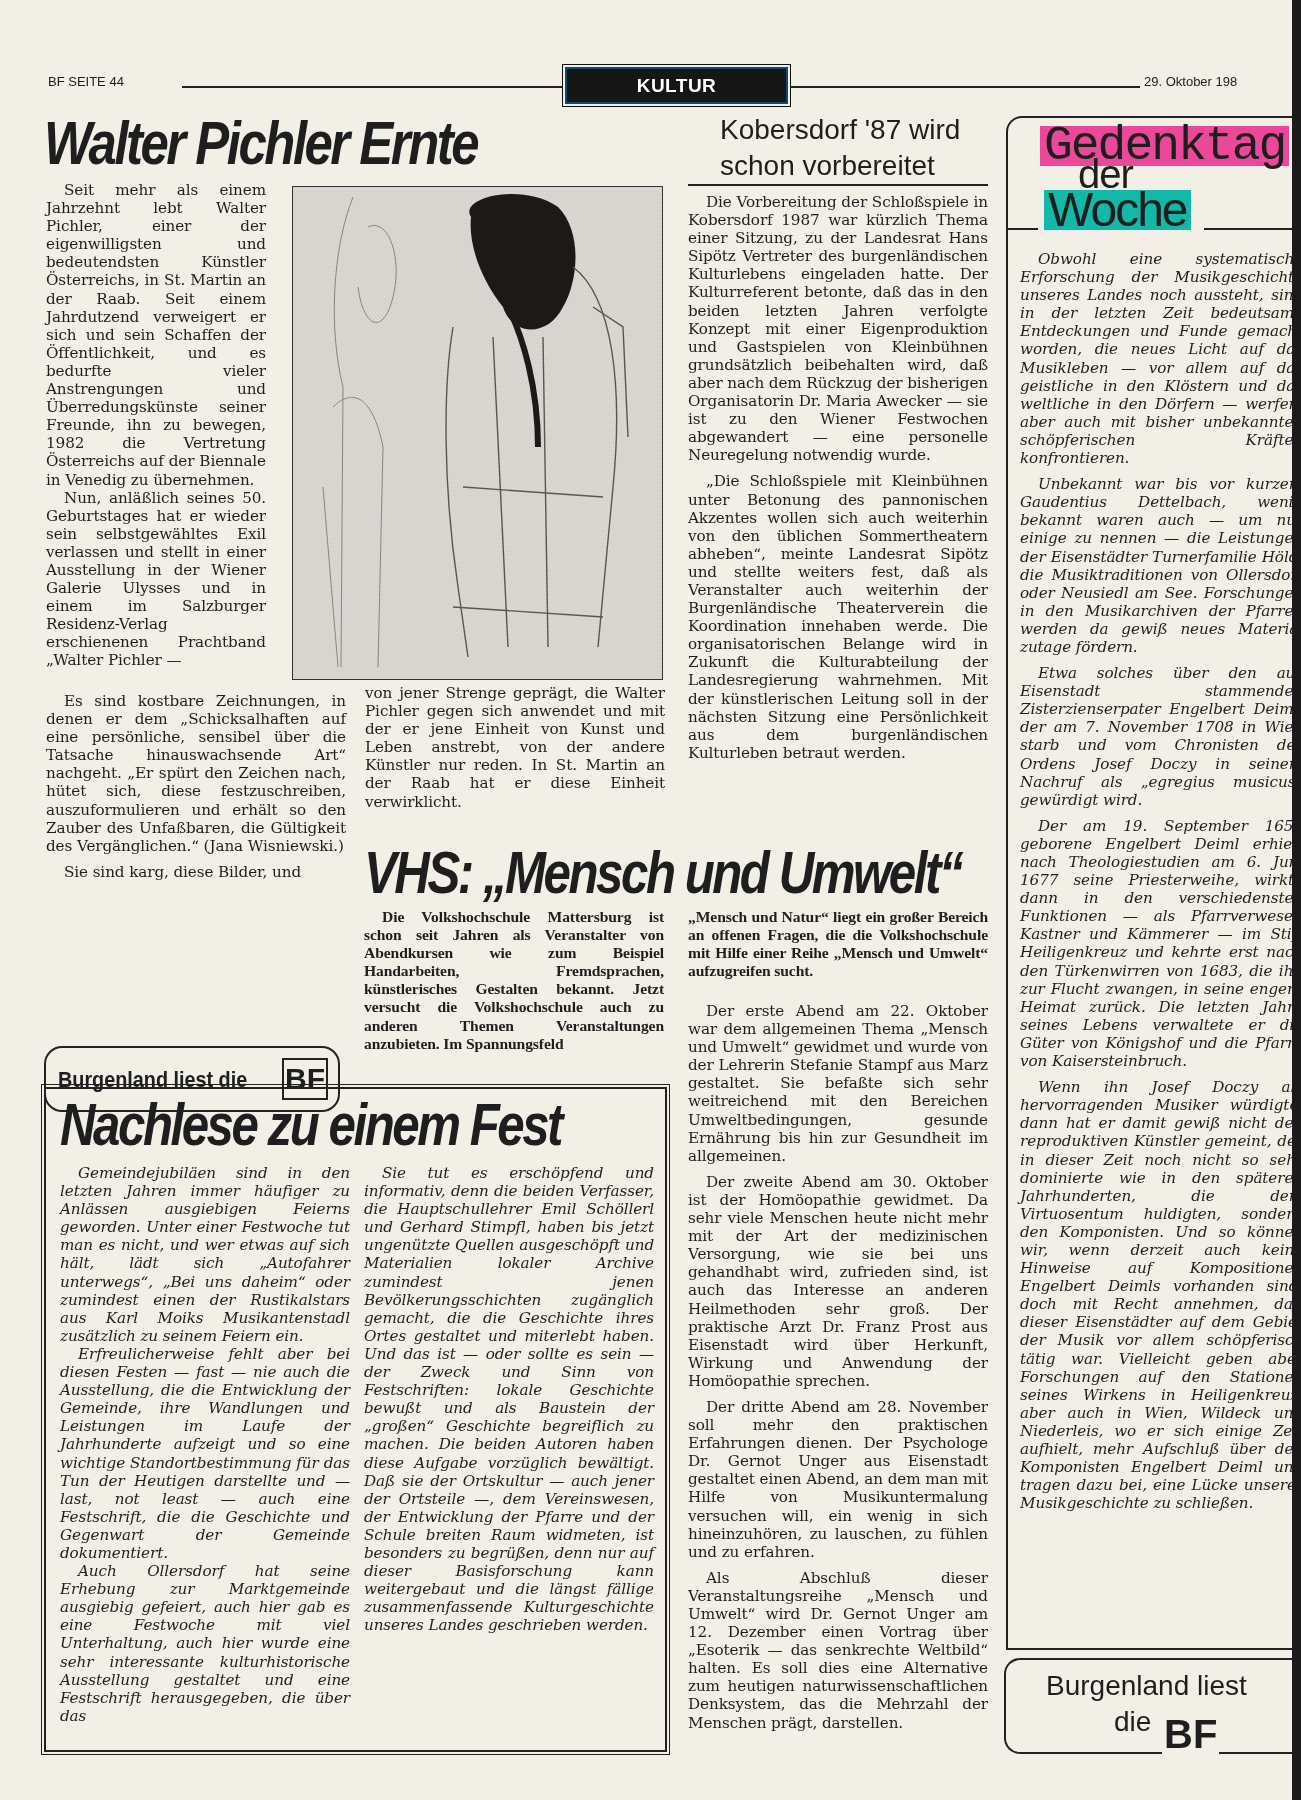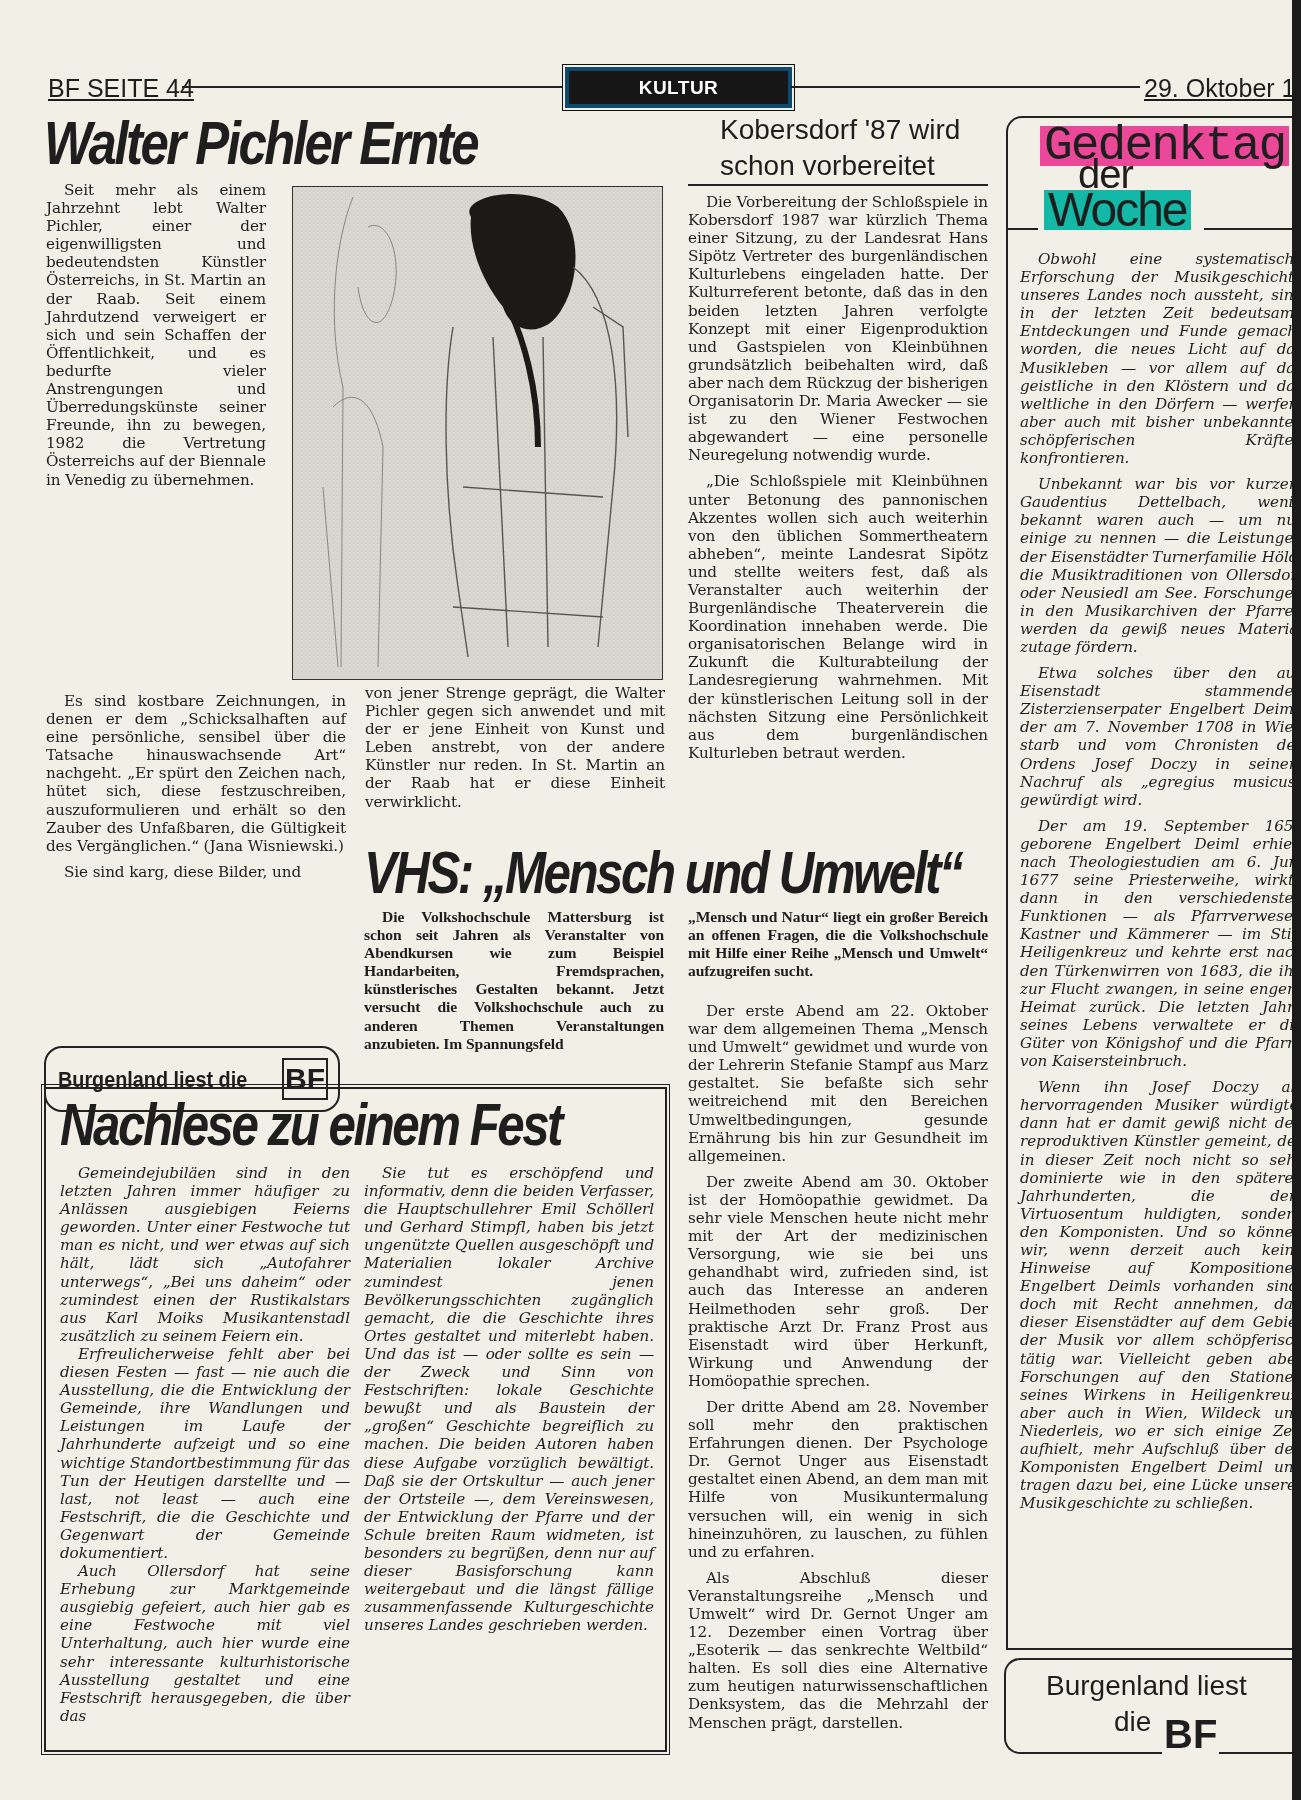--- a/index.html
+++ b/index.html
@@ -16,45 +16,46 @@
   .body-text p { margin:0; text-indent:18px; }
   .body-text p.gap { margin-top:8px; }
   .ital { font-style:italic; }
   .bold { font-weight:bold; }
   .headline {
     font-family:"Liberation Sans", sans-serif; font-weight:900; font-style:italic;
     letter-spacing:-3px; transform:scaleX(0.82); transform-origin:left top;
     white-space:nowrap; margin:0; line-height:1;
   }
   
-  .hdr-text { font-family:"Liberation Sans", sans-serif; font-size:25px; top:74px; white-space:nowrap;text-decoration:underline; }
+  .hdr-text { font-family:"Liberation Sans", sans-serif; font-size:13px; top:74px; white-space:nowrap; }
   .hdr-line { height:1.5px; background:#222; top:86px; }
   .kultur-box {
     left:565px; top:67px; width:219px; height:33px; background:#161616;
-    border:4px solid #0c4a6e; outline:1px solid #111; outline-offset:2px;
+    border:2px solid #0c4a6e; outline:1px solid #111; outline-offset:2px;
     color:#fff; font-family:"Liberation Sans", sans-serif; font-weight:bold;
     font-size:19px; text-align:center; line-height:33px; letter-spacing:0.5px;
   }
   .drawing { left:292px; top:186px; width:369px; height:492px; background:#d8d6d1; border:1px solid #333; overflow:hidden; }
   .rule { background:#222; }
   .box-rounded { border:2px solid #222; border-radius:18px; }
 </style>
 </head>
 <body>
 
 <div class="abs hdr-text" style="left:48px;">BF SEITE 44</div>
 <div class="abs hdr-line" style="left:182px; width:380px;"></div>
 <div class="abs kultur-box">KULTUR</div>
 <div class="abs hdr-line" style="left:790px; width:350px;"></div>
 <div class="abs hdr-text" style="left:1144px;">29. Oktober 198</div>
 
 <h1 class="abs headline" style="left:44px; top:112px; font-size:62px;">Walter Pichler Ernte</h1>
 
 <div class="abs body-text" style="left:46px; top:181px; width:220px;">
   <p>Seit mehr als einem Jahrzehnt lebt Walter Pichler, einer der eigenwilligsten und bedeutendsten Künstler Österreichs, in St. Martin an der Raab. Seit einem Jahrdutzend verweigert er sich und sein Schaffen der Öffentlichkeit, und es bedurfte vieler Anstrengungen und Überredungskünste seiner Freunde, ihn zu bewegen, 1982 die Vertretung Österreichs auf der Biennale in Venedig zu übernehmen.</p>
+  <p>Nun, anläßlich seines 50. Geburtstages hat er wieder sein selbstgewähltes Exil verlassen und stellt in einer Ausstellung in der Wiener Galerie Ulysses und in einem im Salzburger Residenz-Verlag erschienenen Prachtband „Walter Pichler —</p>
 </div>
 
 <div class="abs drawing">
   <svg width="369" height="492" viewBox="0 0 369 492">
     <defs>
       <pattern id="grain" width="4" height="4" patternUnits="userSpaceOnUse">
         <rect width="4" height="4" fill="#d9d7d2"></rect>
         <rect width="1" height="1" fill="#c9c7c2"></rect>
         <rect x="2" y="2" width="1" height="1" fill="#cfcdc8"></rect>
       </pattern>

